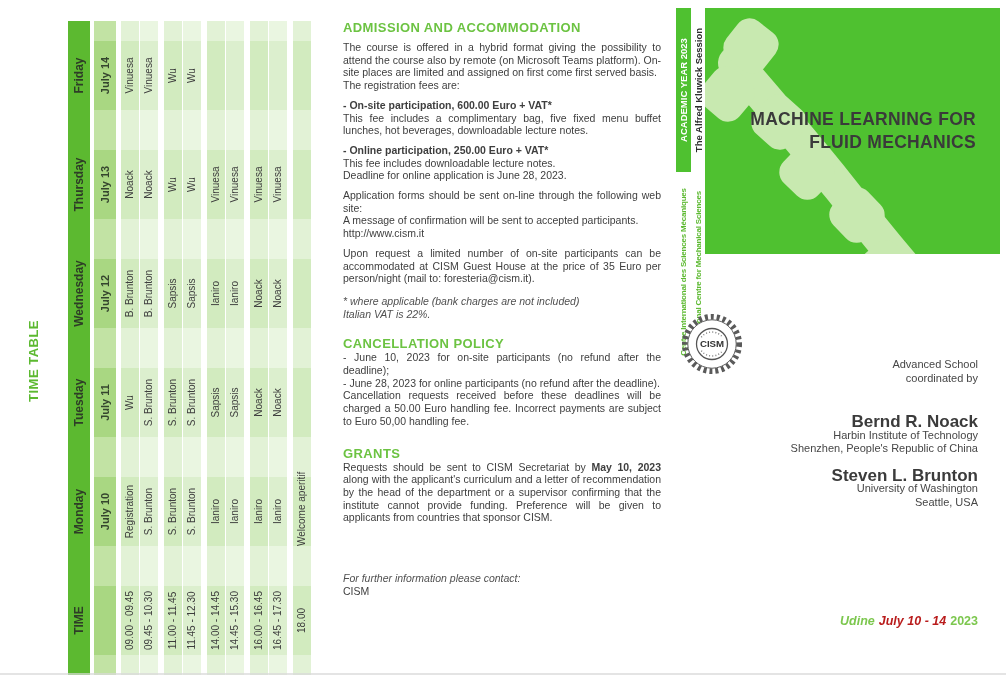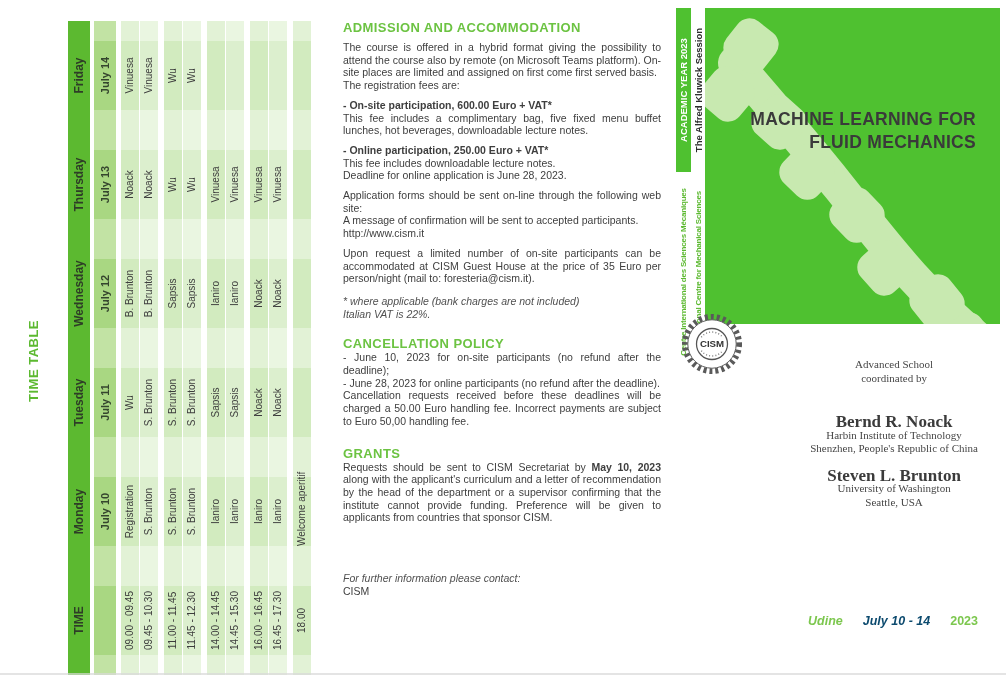--- a/index.html
+++ b/index.html
@@ -68,45 +68,45 @@
     position: absolute; transform: rotate(-90deg); transform-origin: 0 0;
     height: 15px; line-height: 15px; text-align: center;
     font-weight: bold; white-space: nowrap;
   }
   #vt-year    { left: 0;    top: 164px; width: 164px; color: #ffffff; font-size: 9.5px; }
   #vt-session { left: 15px; top: 164px; width: 164px; color: #2b2b2b; font-size: 9.5px; }
   #vt-fr      { left: 0;    top: 352px; width: 176px; color: var(--table-green, #55b92e); font-size: 8px; letter-spacing: -.2px; }
   #vt-en      { left: 15px; top: 352px; width: 176px; color: var(--table-green, #55b92e); font-size: 8px; letter-spacing: -.2px; }
 
   .panel {
-    position: absolute; left: 29px; top: 0; width: 295px; height: 316px;
+    position: absolute; left: 29px; top: 0; width: 295px; height: 246px;
     background: var(--panel-green, #4fc130); overflow: hidden;
   }
   .panel svg.gears { position: absolute; left: 0; top: 0; }
   .gear-band { fill: none; stroke: var(--gear-light, #c8e9b0); stroke-width: 34; stroke-linecap: round; }
   .tooth { fill: var(--gear-light, #c8e9b0); }
   .panel .title {
     position: absolute; right: 24px; top: 100px; text-align: right;
     font-size: 17.5px; line-height: 23px; font-weight: bold;
     color: #3a3a3a; letter-spacing: .3px;
   }
 
   .logo { position: absolute; left: 5px; top: 305px; width: 62px; height: 62px; }
 
   .coord {
-    position: absolute; right: 28px; top: 350px; text-align: center;
-    color: #464646; font-size: 11px; line-height: 13.5px; font-family: Liberation Serif, serif;
+    position: absolute; right: 28px; top: 350px; text-align: right;
+    color: #464646; font-size: 11px; line-height: 13.5px;
   }
   .coord .name { font-weight: bold; font-size: 17px; color: #3b3b3b; }
   .gap1 { height: 30px; }
   .gap2 { height: 13px; }
 
   .dateline { position: absolute; right: 28px; top: 606px; font-size: 12.5px; font-weight: bold; white-space: nowrap; }
   .dateline .venue { color: var(--accent-green, #7cc74e); font-style: italic; }
-  .dateline .range { color: #0c4a6e; font-style: italic; margin: 0 20px; }
+  .dateline .range { color: #b91c1c; font-style: italic; margin: 0 4px; }
   .dateline .year  { color: var(--accent-green, #7cc74e); }
 
   .bottom-edge {
     position: absolute; left: 0; bottom: 0; width: 1006px; height: 2px;
     background: #d9d9d9; opacity: .7;
   }
 </style>
 </head>
 <body>
 

